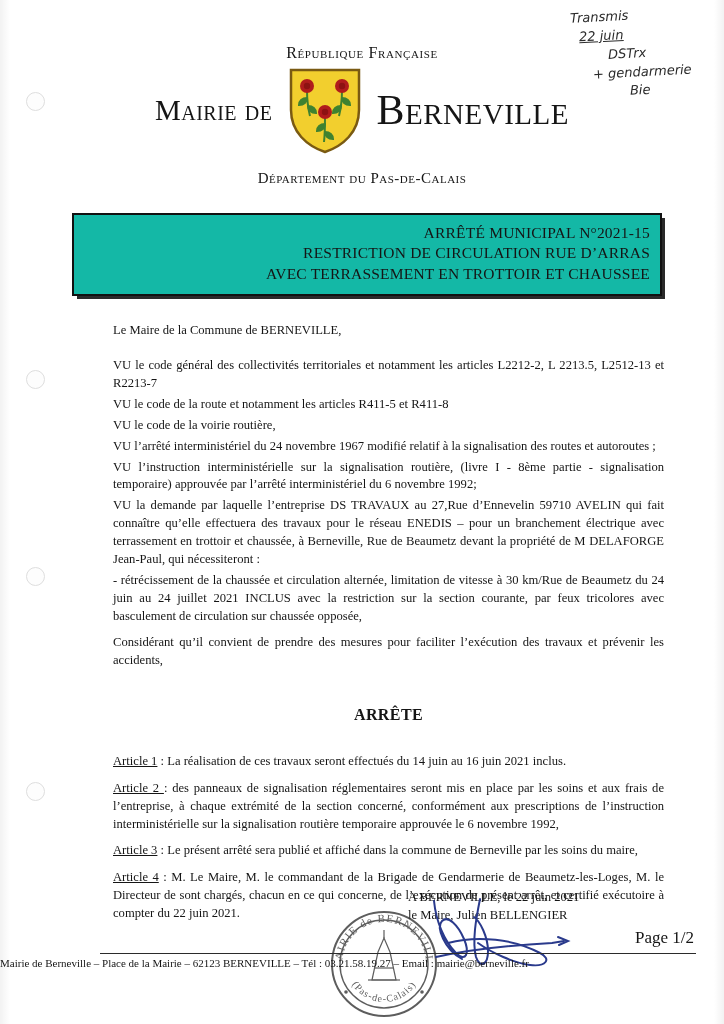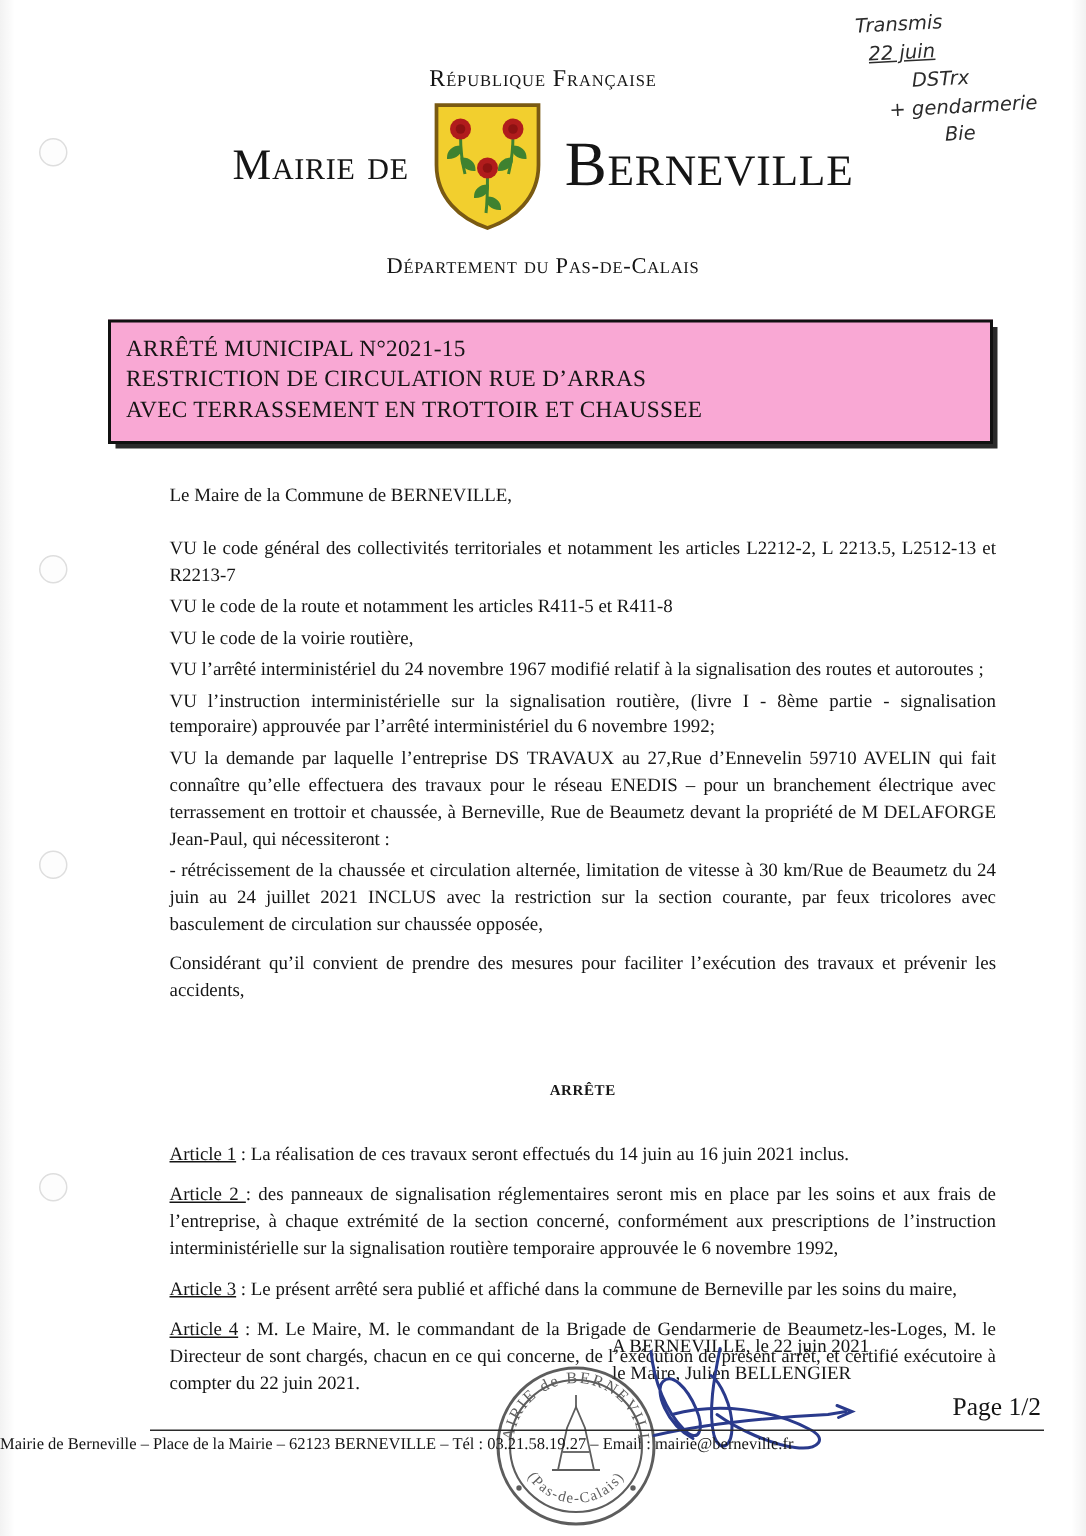--- a/index.html
+++ b/index.html
@@ -94,22 +94,22 @@
   }
 
   
   .title-box-wrap {
     margin: 26px 62px 0 72px;
     position: relative;
   }
   .title-box {
     border: 2px solid #111;
     padding: 8px 10px 10px;
-    text-align: left;
-    background: #f9a8d4;
+    text-align: right;
+    background: #14b8a6;
     box-shadow: 4px 4px 0 -1px #2a2a2a;
   }
   .title-line {
     font-size: 15.5px;
     line-height: 1.32;
     letter-spacing: .2px;
     white-space: nowrap;
   }
   .title-line.small { font-size: 15px; }
 
@@ -122,23 +122,23 @@
   .body p {
     margin: 0 0 9px 0;
     text-align: justify;
   }
   .body p.tight { margin-bottom: 3px; }
   .body p.lead  { margin-bottom: 17px; }
 
   .arrete-head {
     text-align: center;
     font-weight: bold;
-    font-size: 10px;
+    font-size: 16px;
     letter-spacing: .4px;
-    margin: 51px 0 26px 0;
+    margin: 34px 0 26px 0;
   }
   .art-label { text-decoration: underline; }
 
   
   .sign-block {
     position: absolute;
     top: 888px;
     left: 408px;
     font-size: 12.6px;
     line-height: 1.45;

